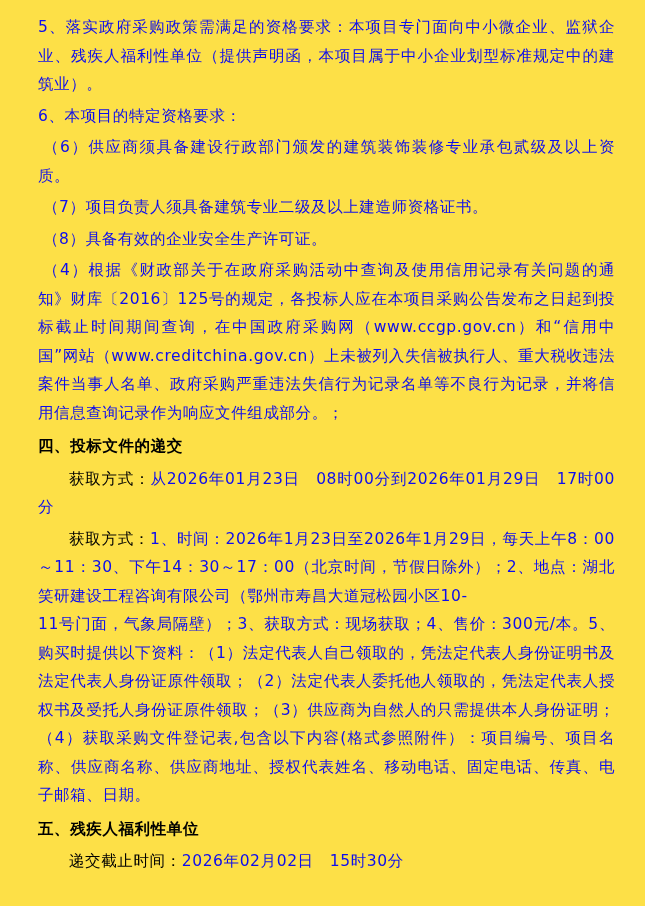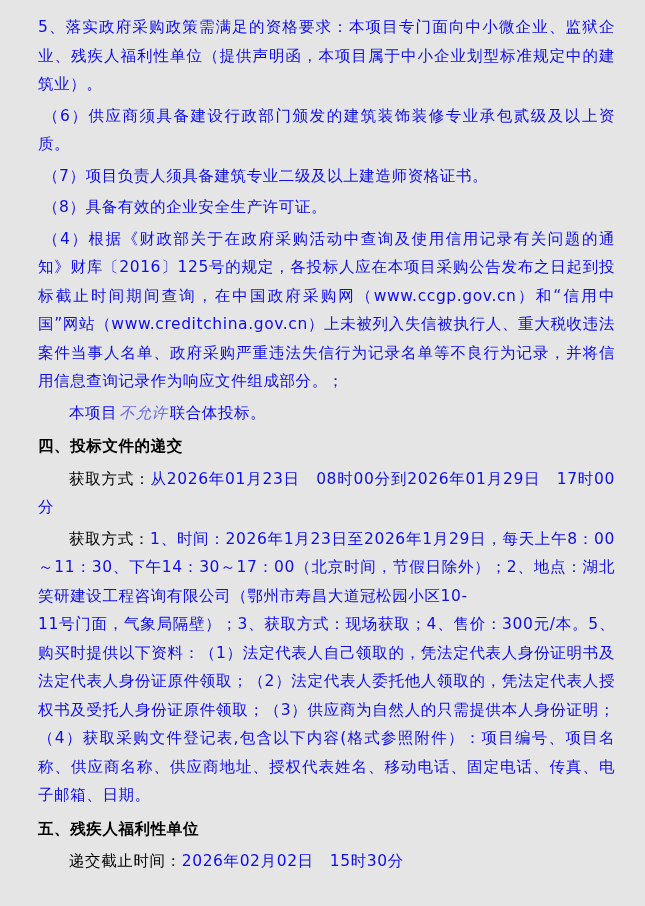--- a/index.html
+++ b/index.html
@@ -5,21 +5,21 @@
   html, body {
     margin: 0;
     padding: 0;
     background: #ffffff;
   }
   .page {
     position: relative;
     box-sizing: border-box;
     width: 645px;
     height: 906px;
-    background: #e5e5e5;
+    background: #fde047;
     padding: 13px 30px 4px 38px;
     font-family: "DejaVu Sans", sans-serif;
     font-size: 15.5px;
     line-height: 28.5px;
     letter-spacing: 0.6px;
     color: #0d0dee;
     overflow: hidden;
   }
   .para {
     margin: 0 0 3px 0;
@@ -41,30 +41,30 @@
     padding: 0 2px;
   }
 </style>
 </head>
 <body>
 
 <div class="page">
 
   <p class="para blue">5、落实政府采购政策需满足的资格要求：本项目专门面向中小微企业、监狱企业、残疾人福利性单位（提供声明函，本项目属于中小企业划型标准规定中的建筑业）。</p>
 
+  <p class="para blue">6、本项目的特定资格要求：</p>
 
   <p class="para blue sub">（6）供应商须具备建设行政部门颁发的建筑装饰装修专业承包贰级及以上资质。</p>
 
   <p class="para blue sub">（7）项目负责人须具备建筑专业二级及以上建造师资格证书。</p>
 
   <p class="para blue sub">（8）具备有效的企业安全生产许可证。</p>
 
   <p class="para blue sub">（4）根据《财政部关于在政府采购活动中查询及使用信用记录有关问题的通知》财库〔2016〕125号的规定，各投标人应在本项目采购公告发布之日起到投标截止时间期间查询，在中国政府采购网（www.ccgp.gov.cn）和“信用中国”网站（www.creditchina.gov.cn）上未被列入失信被执行人、重大税收违法案件当事人名单、政府采购严重违法失信行为记录名单等不良行为记录，并将信用信息查询记录作为响应文件组成部分。；</p>
 
-  <p class="para blue indent2"><span>本项目</span><em class="emph">不允许</em><span>联合体投标。</span></p>
 
   <p class="para heading">四、投标文件的递交</p>
 
   <p class="para indent2"><span class="label">获取方式：</span><span class="blue">从2026年01月23日　08时00分到2026年01月29日　17时00分</span></p>
 
   <p class="para indent2"><span class="label">获取方式：</span><span class="blue">1、时间：2026年1月23日至2026年1月29日，每天上午8：00～11：30、下午14：30～17：00（北京时间，节假日除外）；2、地点：湖北笑研建设工程咨询有限公司（鄂州市寿昌大道冠松园小区10-</span><br><span class="blue">11号门面，气象局隔壁）；3、获取方式：现场获取；4、售价：300元/本。5、购买时提供以下资料：（1）法定代表人自己领取的，凭法定代表人身份证明书及法定代表人身份证原件领取；（2）法定代表人委托他人领取的，凭法定代表人授权书及受托人身份证原件领取；（3）供应商为自然人的只需提供本人身份证明；（4）获取采购文件登记表,包含以下内容(格式参照附件）：项目编号、项目名称、供应商名称、供应商地址、授权代表姓名、移动电话、固定电话、传真、电子邮箱、日期。</span></p>
 
   <p class="para heading">五、残疾人福利性单位</p>
 
   <p class="para indent2"><span class="label">递交截止时间：</span><span class="blue">2026年02月02日　15时30分</span></p>

